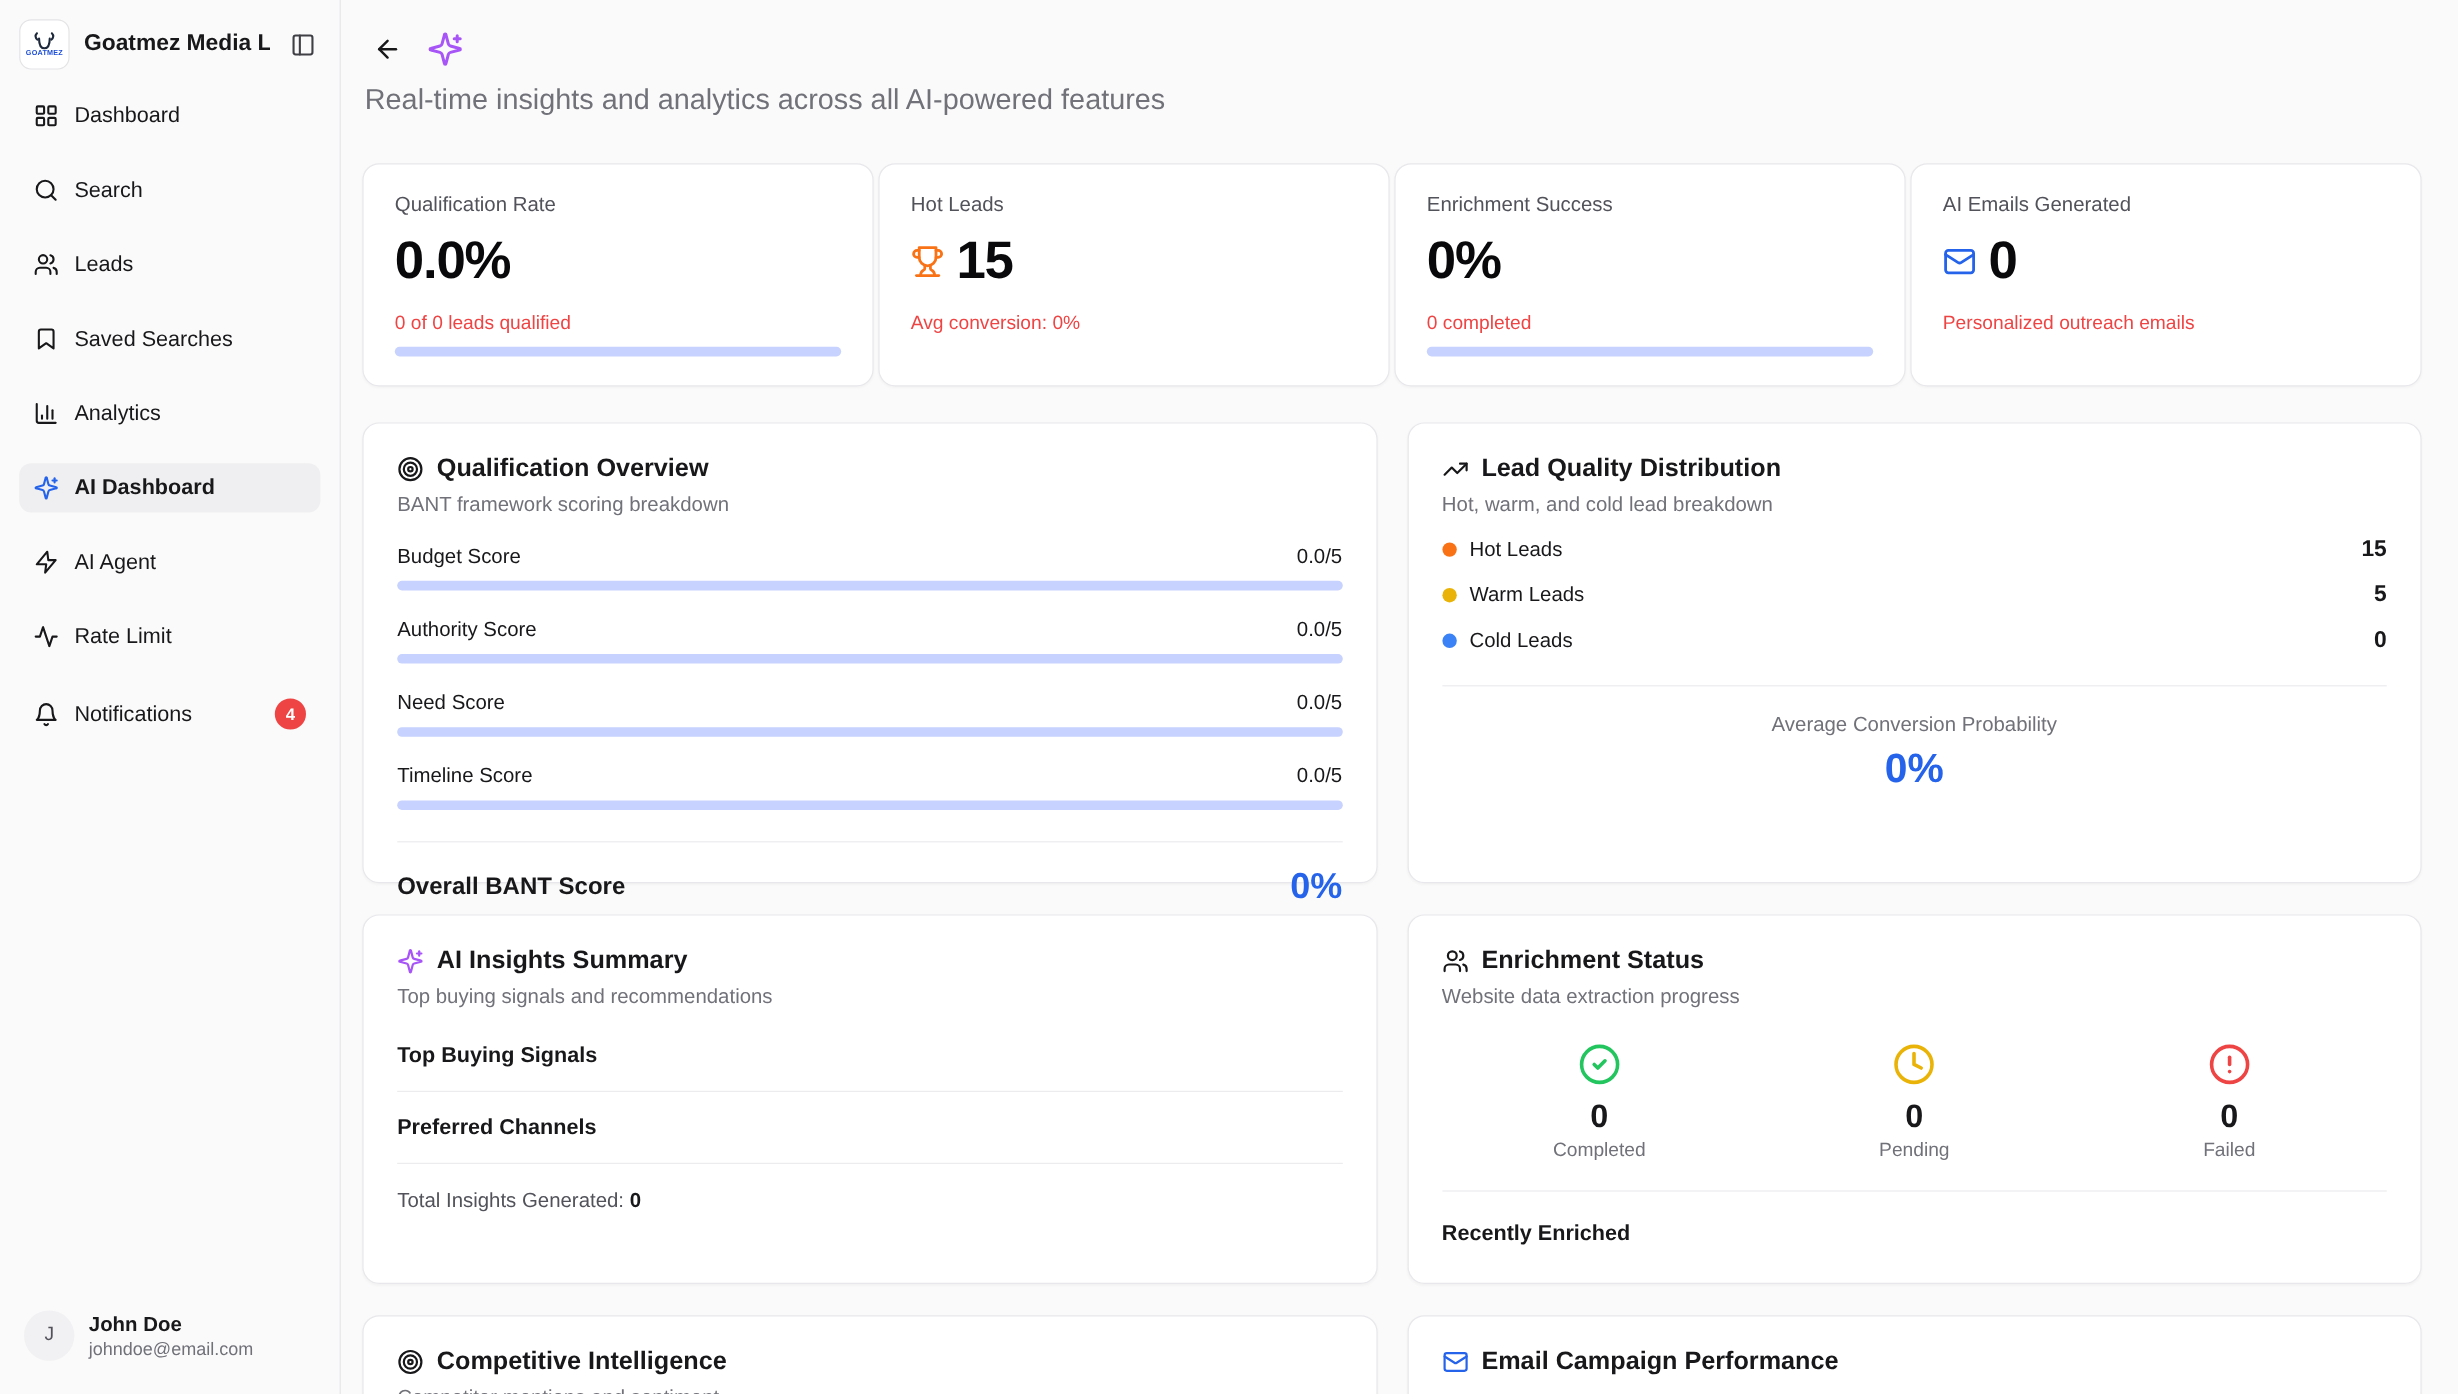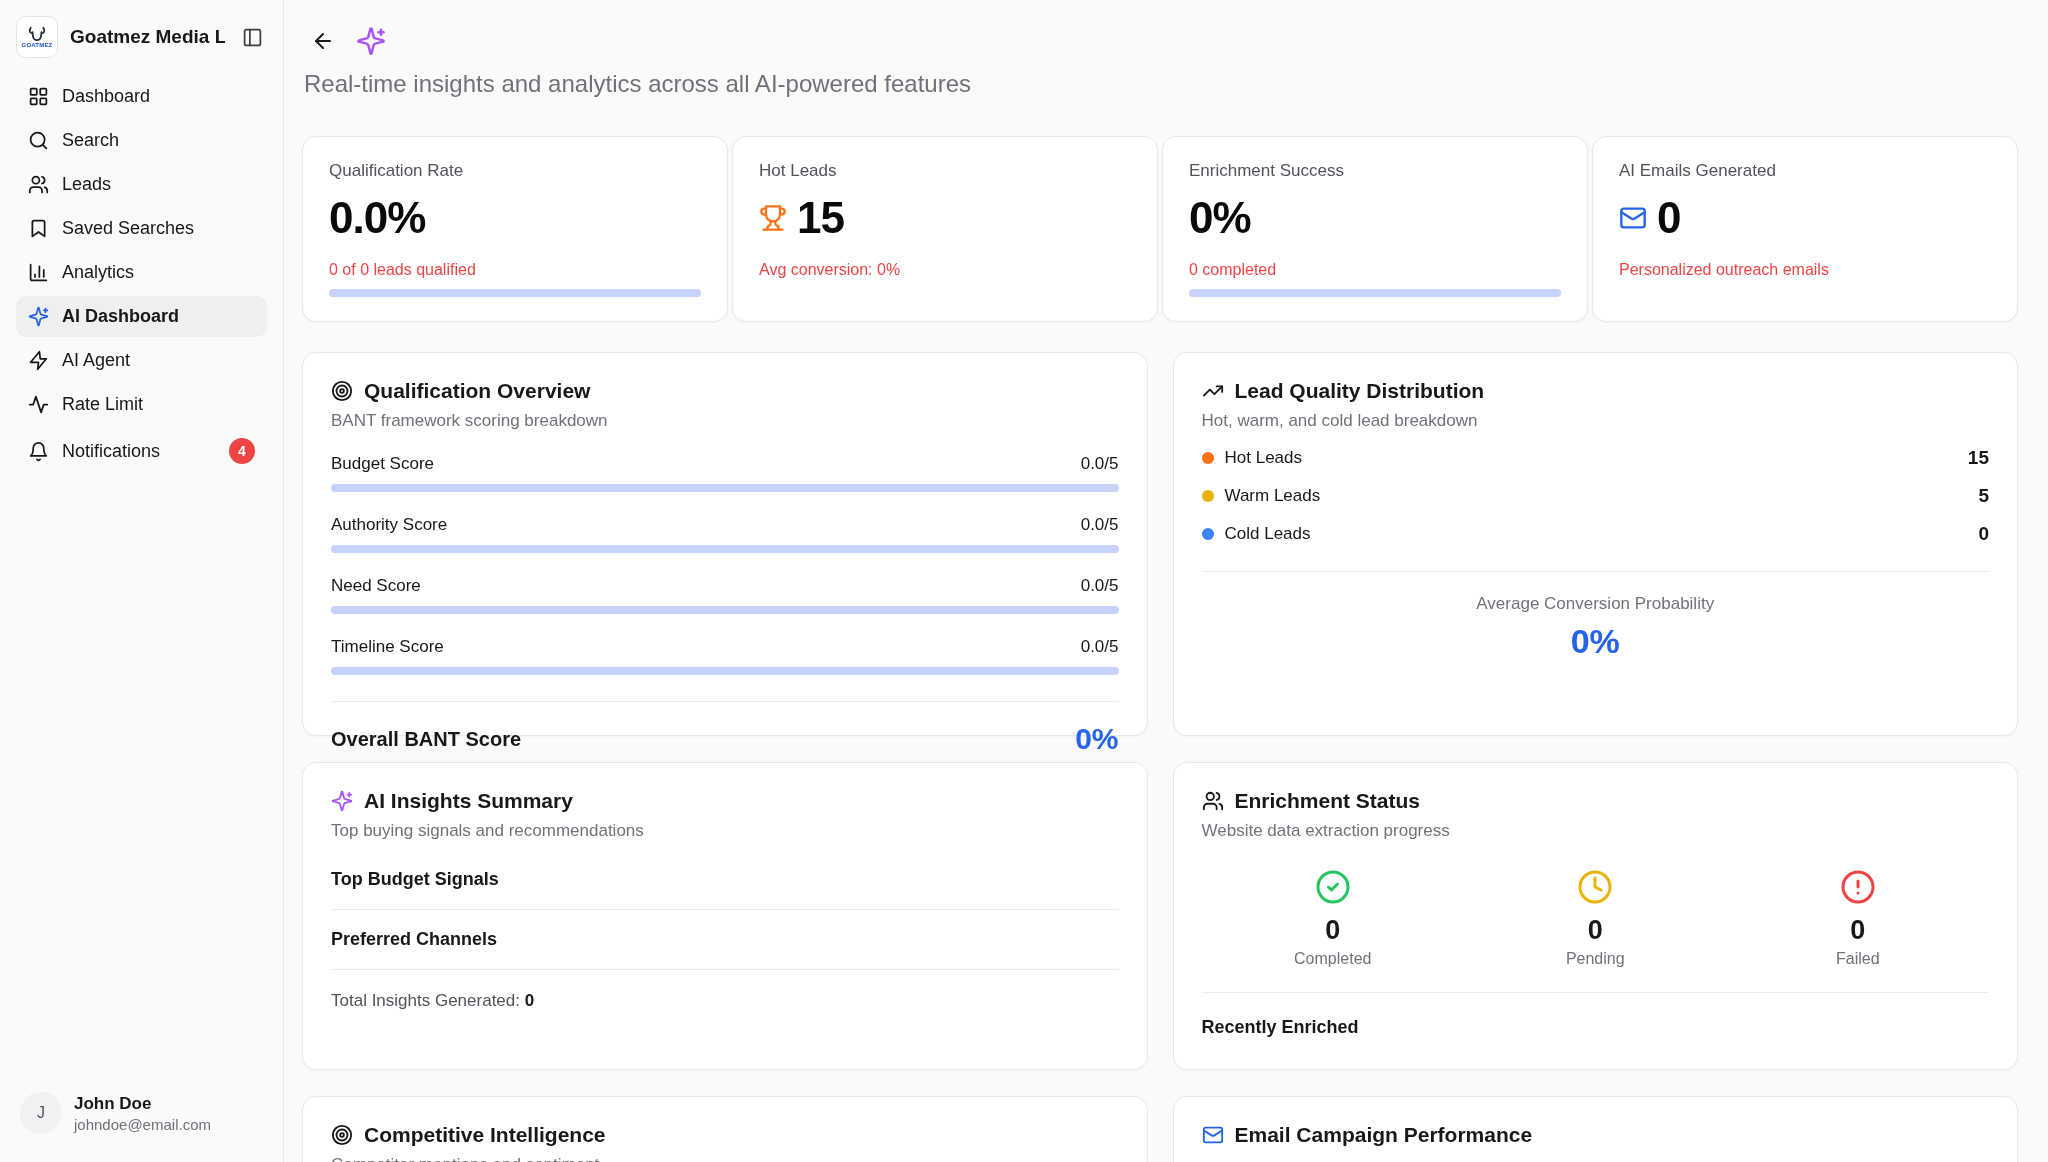--- a/index.html
+++ b/index.html
@@ -10,21 +10,21 @@
 
   
   .sidebar { width:284px; flex:0 0 284px; background:#fafafa; border-right:1px solid #e7e7ea; display:flex; flex-direction:column; padding:16px 16px 22px; }
   .sb-head { display:flex; align-items:center; gap:12px; margin-bottom:18px; }
   .logo-box { width:42px; height:42px; border-radius:10px; background:#fff; border:1px solid #e4e4e7; display:flex; flex-direction:column; align-items:center; justify-content:center; overflow:hidden; }
   .logo-box svg { display:block; }
   .logo-text { font-size:6px; font-weight:700; color:#1d4ed8; letter-spacing:.2px; }
   .sb-title { flex:1; font-size:19px; font-weight:700; white-space:nowrap; overflow:hidden; }
   .sb-toggle { width:30px; height:30px; border:none; background:transparent; color:#3f3f46; display:flex; align-items:center; justify-content:center; border-radius:7px; cursor:pointer; }
   .sb-toggle svg { width:21px; height:21px; }
-  .nav { display:flex; flex-direction:column; gap:3px; }
+  .nav { display:flex; flex-direction:column; gap:21px; }
   .nav-item { display:flex; align-items:center; gap:13px; padding:10px 12px; border-radius:10px; font-size:18px; font-weight:500; color:#18181b; cursor:pointer; }
   .nav-item .nicon { width:21px; height:21px; color:#18181b; flex:0 0 21px; }
   .nav-item .nicon svg { width:21px; height:21px; }
   .nav-item.active { background:#efeff1; font-weight:600; }
   .nav-item.active .nicon { color:#2563eb; }
   .badge { margin-left:auto; min-width:26px; height:26px; border-radius:999px; background:#ef4444; color:#fff; font-size:14px; font-weight:700; display:flex; align-items:center; justify-content:center; }
   .sb-user { margin-top:auto; display:flex; align-items:center; gap:12px; padding:6px 4px; border-radius:10px; cursor:pointer; }
   .avatar { width:42px; height:42px; border-radius:999px; background:#f1f1f3; color:#52525b; font-size:16px; display:flex; align-items:center; justify-content:center; }
   .u-name { font-size:17px; font-weight:600; }
   .u-mail { font-size:15px; color:#71717a; margin-top:2px; }
@@ -371,21 +371,21 @@
           <span class="cicon" style="color:#a855f7">
               <svg class="i" viewBox="0 0 24 24">
                 <path d="M9.9 15.5a2 2 0 0 0-1.4-1.4l-6.1-1.6a.5.5 0 0 1 0-1l6.1-1.6a2 2 0 0 0 1.4-1.4l1.6-6.1a.5.5 0 0 1 1 0l1.6 6.1a2 2 0 0 0 1.4 1.4l6.1 1.6a.5.5 0 0 1 0 1l-6.1 1.6a2 2 0 0 0-1.4 1.4l-1.6 6.1a.5.5 0 0 1-1 0z"></path>
                 <path d="M20 3v4"></path>
                 <path d="M22 5h-4"></path>
               </svg>
             </span>
           <span>AI Insights Summary</span>
         </div>
         <div class="c-sub">Top buying signals and recommendations</div>
-        <div class="ins-h">Top Budget Signals</div>
+        <div class="ins-h">Top Buying Signals</div>
         <div class="ins-div"></div>
         <div class="ins-h" style="margin-top:19px">Preferred Channels</div>
         <div class="ins-div"></div>
         <div class="ins-total">
           <span>Total Insights Generated:</span>
           <b>0</b>
         </div>
       </div>
 
       <div class="card big-card h-mid">

